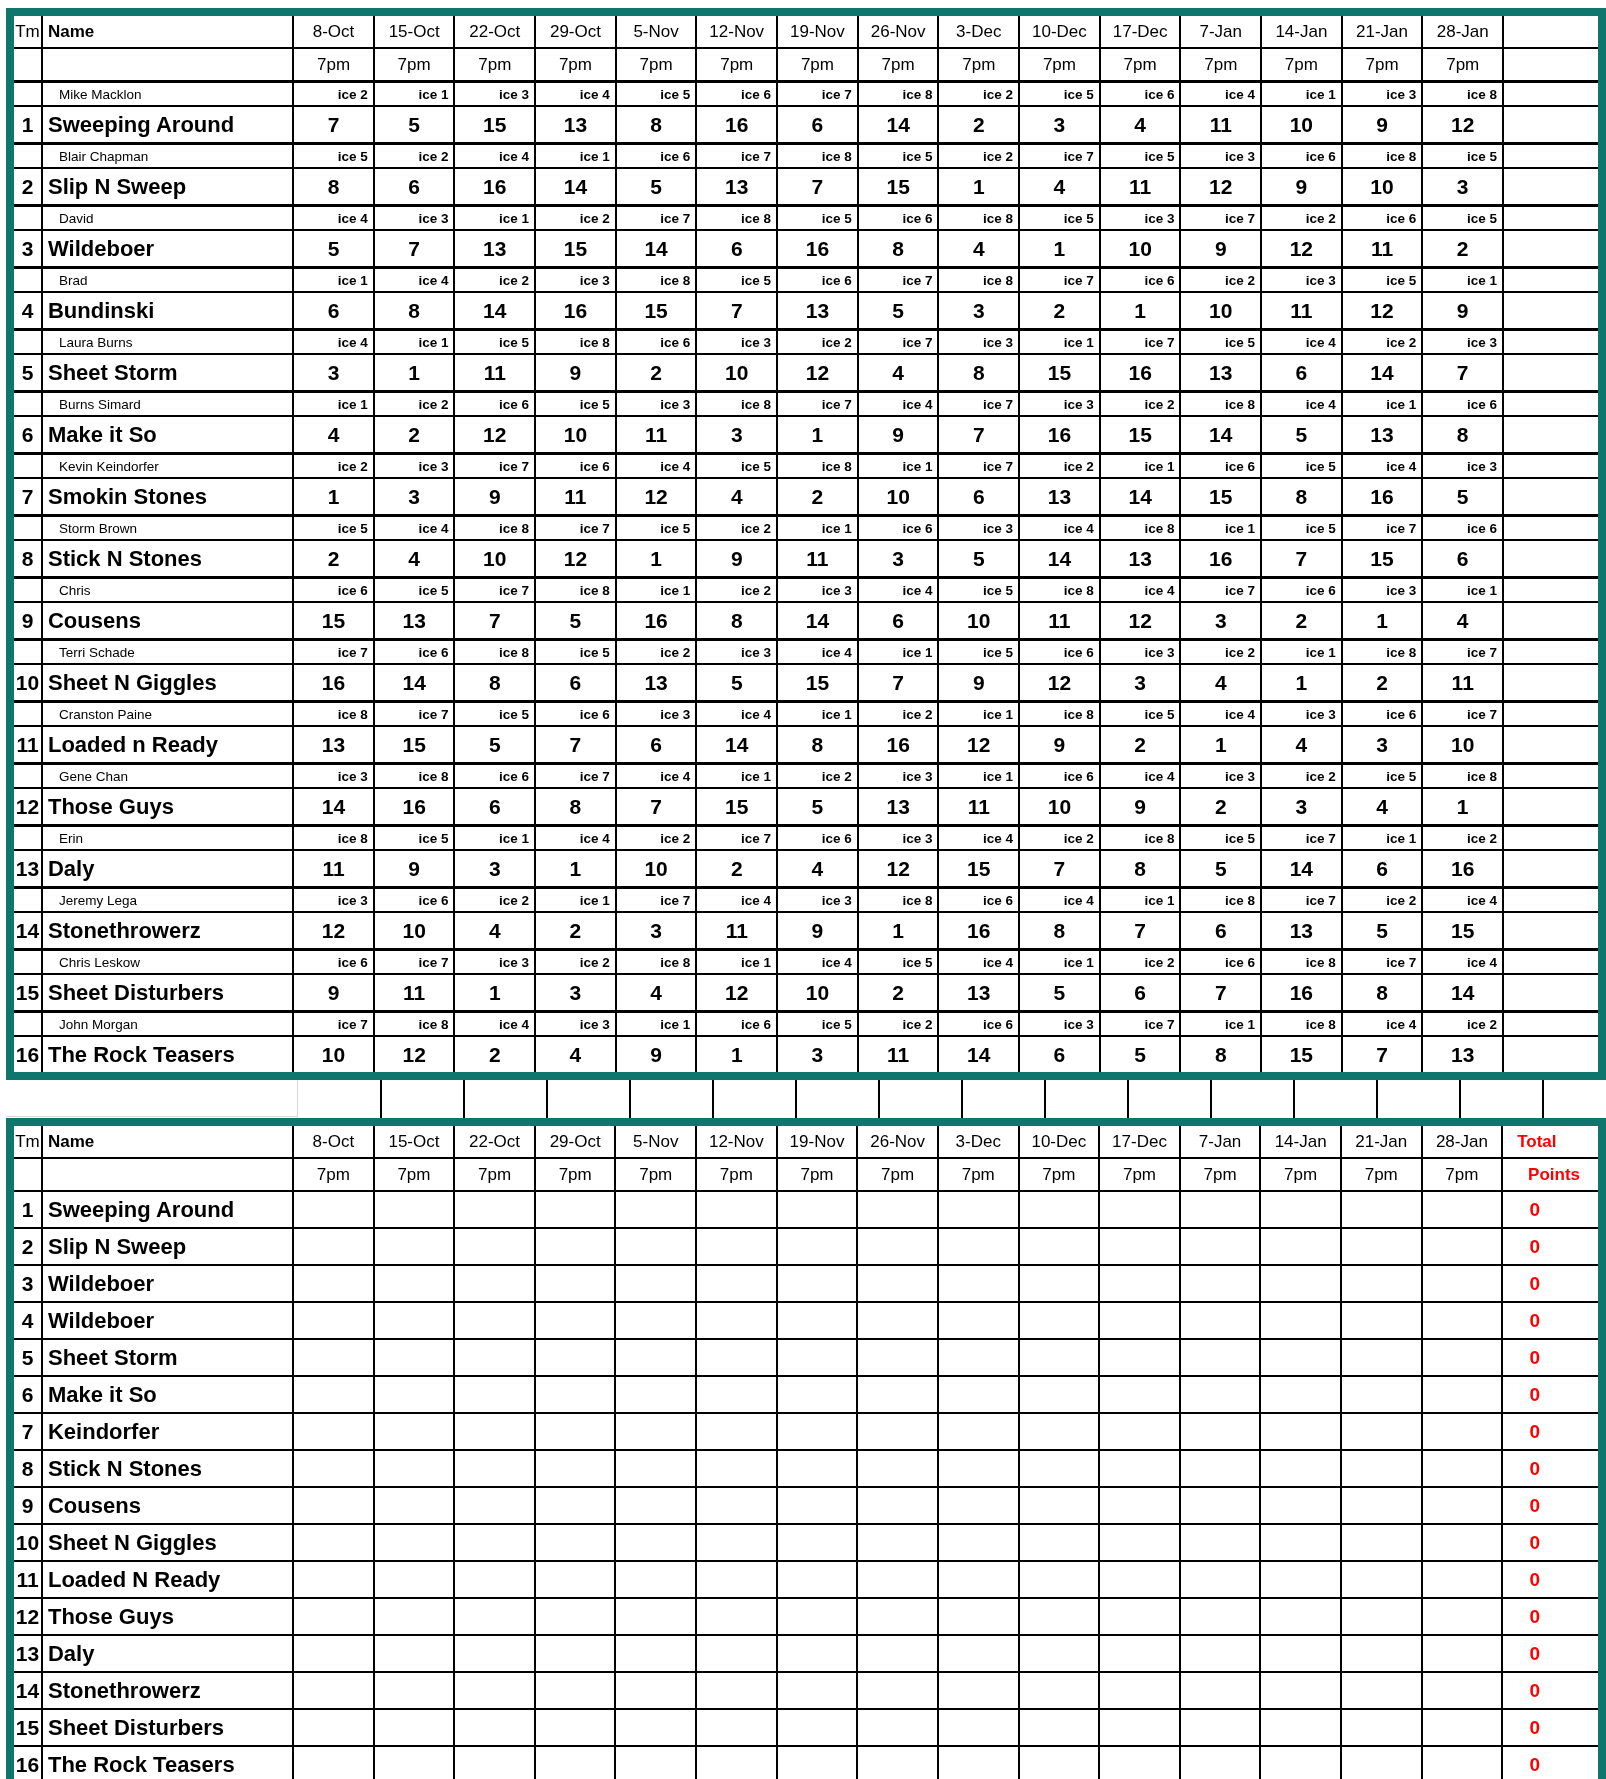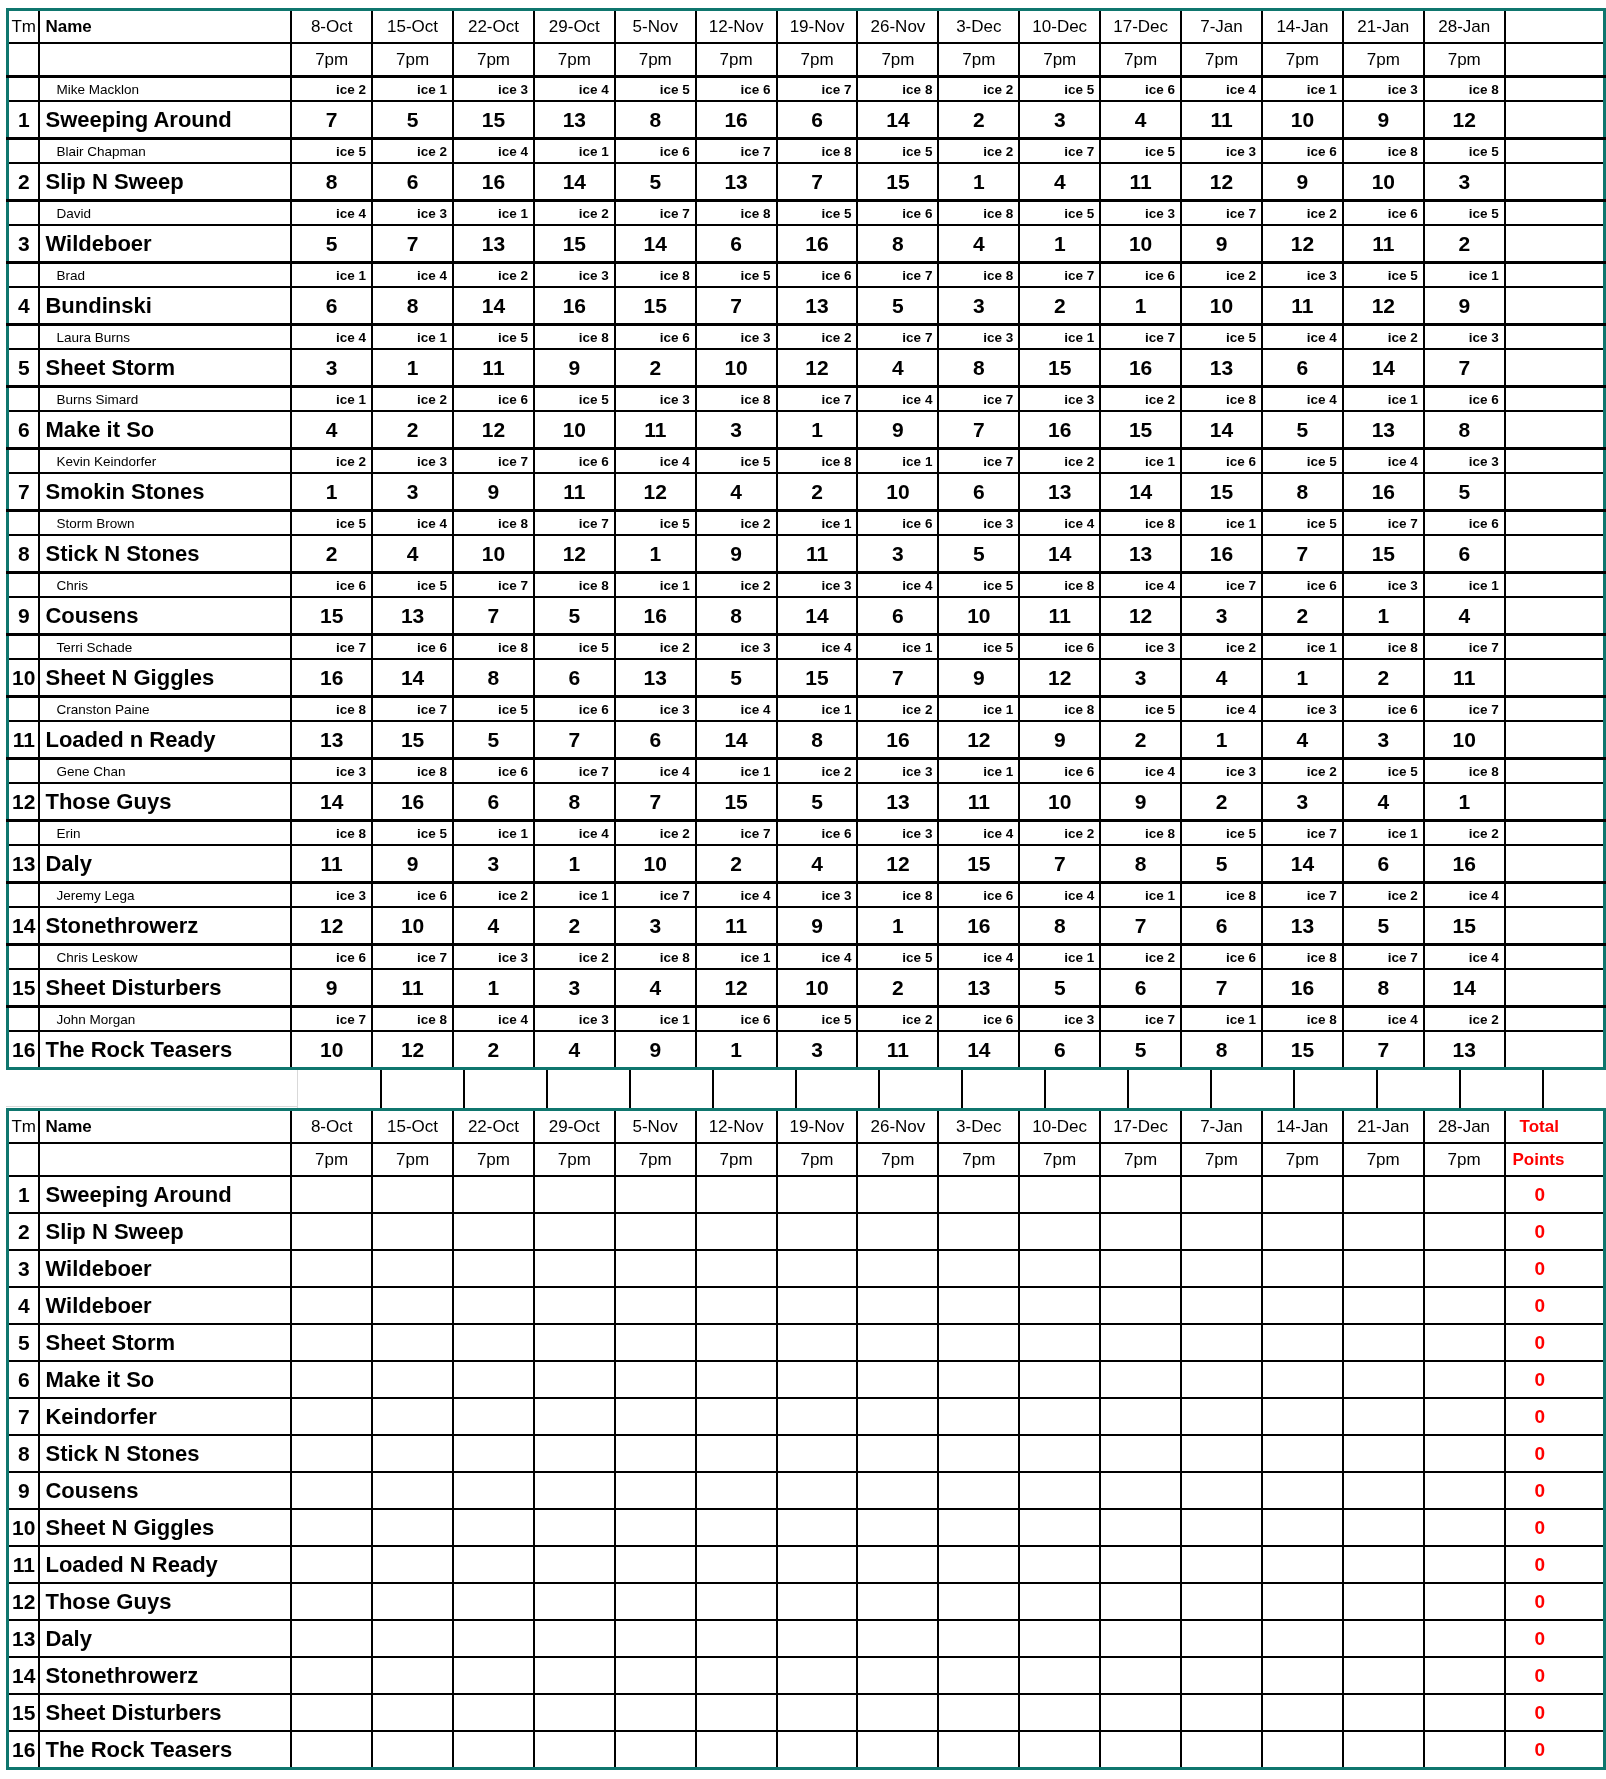--- a/index.html
+++ b/index.html
@@ -1,32 +1,32 @@
 <!DOCTYPE html>
 <html style="--red: #FF0000; --grayline: #D9D9D9;"><head>
 <meta charset="utf-8">
 <style>
   html,body{
     margin:0;padding:0;background:#ffffff;
     width:1606px;height:1779px;overflow:hidden;
     font-family:"Liberation Sans","DejaVu Sans",sans-serif;color:#000;
   }
   .sheet{position:relative;padding:8px 0 0 6px;}
-  table.tbl{border-collapse:collapse;table-layout:fixed;border:3px solid #0f766e;}
+  table.tbl{border-collapse:collapse;table-layout:fixed;border:8px solid #0f766e;}
   .tbl th,.tbl td{
     border:2px solid #000;padding:0;overflow:hidden;white-space:nowrap;
     font-weight:normal;vertical-align:middle;
   }
   
   tr.hdr th{height:31px;font-size:17px;text-align:center;}
   tr.hdr th.tm{font-weight:normal;}
   tr.hdr th.name{text-align:left;padding-left:5px;font-weight:bold;}
   tr.hdr th.total{color:var(--red);font-weight:bold;text-align:left;padding-left:14px;}
   tr.time-row td{height:31px;font-size:17px;text-align:center;}
-  tr.time-row td.points{color:var(--red);font-weight:bold;text-align:left;padding-left:7px;}
+  tr.time-row td.points{color:var(--red);font-weight:bold;text-align:center;padding-left:7px;}
   
   tr.ice-row td{height:22px;font-size:13.5px;border-top:3px solid #000;}
   tr.ice-row td.skip{text-align:left;padding-left:16px;}
   tr.ice-row td.ice{text-align:right;padding-right:5px;font-weight:bold;}
   tr.team-row td{height:35px;font-weight:bold;}
   tr.team-row td.num{font-size:21px;text-align:center;}
   tr.team-row td.team{font-size:22px;text-align:left;padding-left:5px;}
   tr.team-row td.opp{font-size:21px;text-align:center;}
   
   tr.b-team-row td{height:35px;font-weight:bold;}

